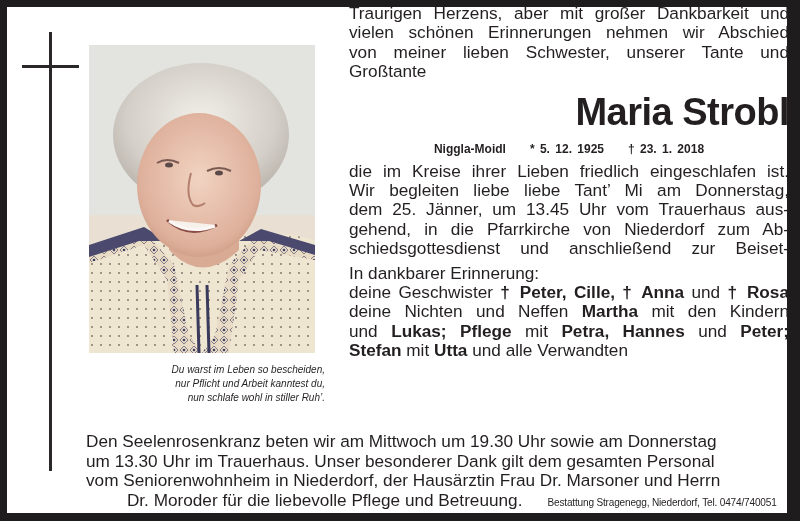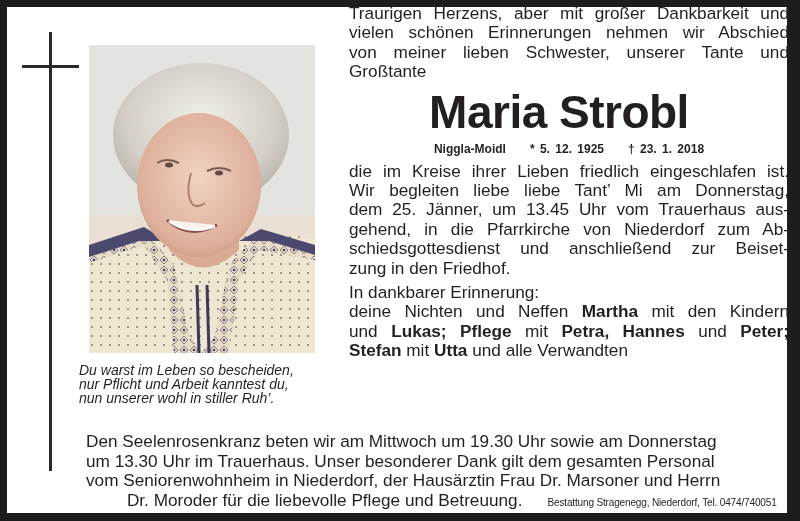--- a/index.html
+++ b/index.html
@@ -2,27 +2,27 @@
 <html><head>
 <meta charset="utf-8">
 <style>
   html, body { margin: 0; padding: 0; }
   body { width: 800px; height: 521px; background: #1e1c1d; position: relative; overflow: hidden; font-family: "Liberation Sans", sans-serif; color: #231f20; }
   .card { position: absolute; left: 7px; top: 7px; width: 780px; height: 506px; background: #ffffff; }
   .cross-v { position: absolute; left: 49px; top: 32px; width: 3px; height: 439px; background: #2b2829; }
   .cross-h { position: absolute; left: 22px; top: 65px; width: 57px; height: 3px; background: #2b2829; }
   .photo { position: absolute; left: 89px; top: 45px; width: 226px; height: 308px; overflow: hidden; background: #e4e4e0; }
   .photo svg { display: block; }
-  .poem { position: absolute; left: 79px; top: 363px; width: 226px; text-align: left; font-style: italic; font-size: 14px; line-height: 14.2px; color: #231f20; }
+  .poem { position: absolute; left: 99px; top: 363px; width: 226px; text-align: right; font-style: italic; font-size: 10px; line-height: 14.2px; color: #231f20; }
   .poem div { white-space: nowrap; }
   .col { position: absolute; left: 337px; top: 4px; width: 440px; font-size: 17.2px; line-height: 19.4px; margin-left: 12px; }
   .intro { text-align: justify; text-align-last: left; }
   .intro div { white-space: nowrap; }
   .jline { text-align: justify; text-align-last: justify; white-space: nowrap; }
-  .name { text-align: center; font-weight: bold; font-size: 46px; line-height: 50px; letter-spacing: -0.5px; margin-top: 5px; margin-left: -20px; }
+  .name { text-align: right; font-weight: bold; font-size: 38px; line-height: 50px; letter-spacing: -0.5px; margin-top: 5px; margin-left: -20px; }
   .dates { text-align: center; font-weight: bold; font-size: 12px; line-height: 22px; margin-top: 1px; word-spacing: 2px; }
   .dates span { margin: 0 12px; }
   .body-text { margin-top: 2px; }
   .place { letter-spacing: 2.2px; margin-top: 4px; }
   .thanks { margin-top: 5px; }
   .thanks div, .body-text div { white-space: nowrap; }
   b { font-weight: bold; }
   .footer { position: absolute; left: 337px; top: 432px; width: 440px; font-size: 17.2px; line-height: 19.5px; }
   .footer .jline { width: 440px; }
   .footer-last { white-space: nowrap; display: flex; justify-content: flex-end; align-items: baseline; width: 440px; }
@@ -84,21 +84,21 @@
     <path d="M102 128 Q96 150 104 160 Q110 163 116 158" stroke="#b47f6c" stroke-width="2" fill="none"></path>
 
     <path d="M78 175 Q100 195 128 180" stroke="#8a4c45" stroke-width="3" fill="#f7f1ec"></path>
     <path d="M80 176 Q100 190 126 181" stroke="#fbf7f4" stroke-width="3" fill="none"></path>
   </svg>
 </div>
 
 <div class="poem">
   <div>Du warst im Leben so bescheiden,</div>
   <div>nur Pflicht und Arbeit kanntest du,</div>
-  <div>nun unserer wohl in stiller Ruh’.</div>
+  <div>nun schlafe wohl in stiller Ruh’.</div>
 </div>
 
 <div class="col">
   <div class="intro">
     <div class="jline">Traurigen Herzens, aber mit großer Dankbarkeit und</div>
     <div class="jline">vielen schönen Erinnerungen nehmen wir Abschied</div>
     <div class="jline">von meiner lieben Schwester, unserer Tante und</div>
     <div>Großtante</div>
   </div>
 
@@ -107,27 +107,27 @@
   <div class="dates">
     <span>Niggla-Moidl</span><span>* 5. 12. 1925</span><span>† 23. 1. 2018</span>
   </div>
 
   <div class="body-text">
     <div class="jline">die im Kreise ihrer Lieben friedlich eingeschlafen ist.</div>
     <div class="jline">Wir begleiten liebe liebe Tant’ Mi am Donnerstag,</div>
     <div class="jline">dem 25. Jänner, um 13.45 Uhr vom Trauerhaus aus-</div>
     <div class="jline">gehend, in die Pfarrkirche von Niederdorf zum Ab-</div>
     <div class="jline">schiedsgottesdienst und anschließend zur Beiset-</div>
-    <div>zung in den Friedhof.</div>
   </div>
 
 
   <div class="thanks">
     <div>In dankbarer Erinnerung:</div>
     <div id="mourners">
+        <div class="jline"><span style="white-space: pre;">deine Geschwister </span><b style="white-space: pre;">† Peter, Cille, † Anna</b><span style="white-space: pre;"> und </span><b style="white-space: pre;">† Rosa</b></div>
         <div class="jline"><span style="white-space: pre;">deine Nichten und Neffen </span><b style="white-space: pre;">Martha</b><span style="white-space: pre;"> mit den Kindern</span></div>
         <div class="jline"><span style="white-space: pre;">und </span><b style="white-space: pre;">Lukas; Pflege</b><span style="white-space: pre;"> mit </span><b style="white-space: pre;">Petra, Hannes</b><span style="white-space: pre;"> und </span><b style="white-space: pre;">Peter;</b></div>
         <div><b style="white-space: pre;">Stefan</b><span style="white-space: pre;"> mit </span><b style="white-space: pre;">Utta</b><span style="white-space: pre;"> und alle Verwandten</span></div>
       </div>
   </div>
 </div>
 
 <div class="footer">
   <div class="footer-shift">
     <div class="jline">Den Seelenrosenkranz beten wir am Mittwoch um 19.30 Uhr sowie am Donnerstag</div>

